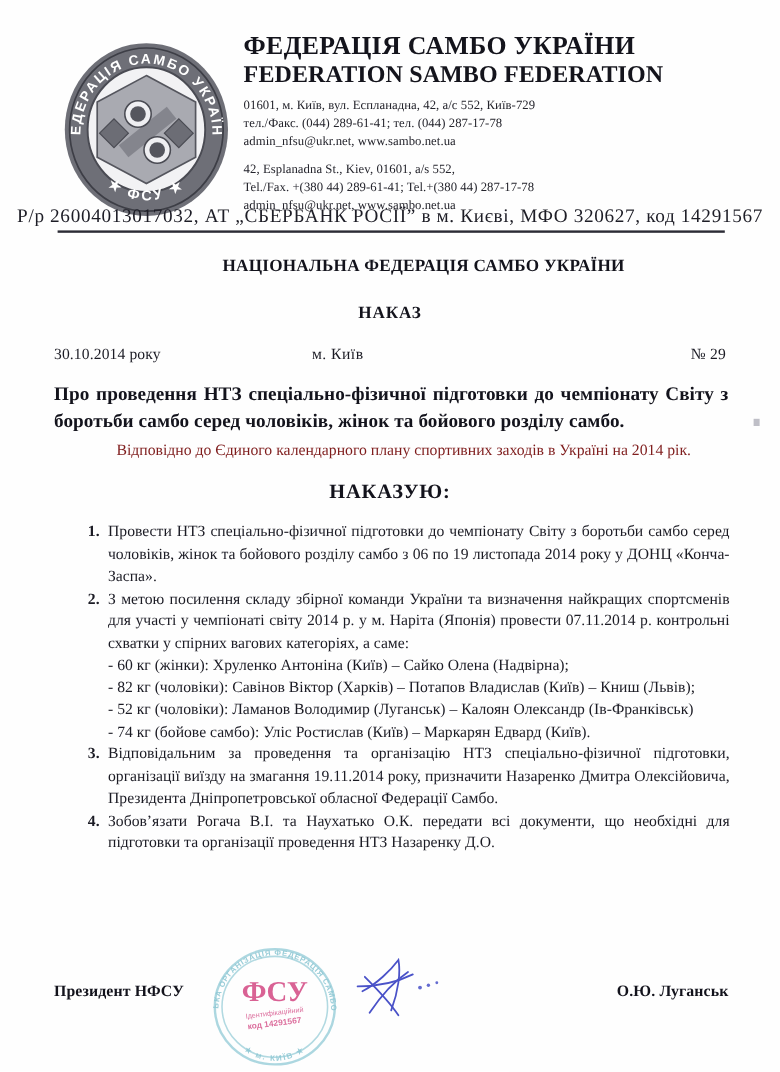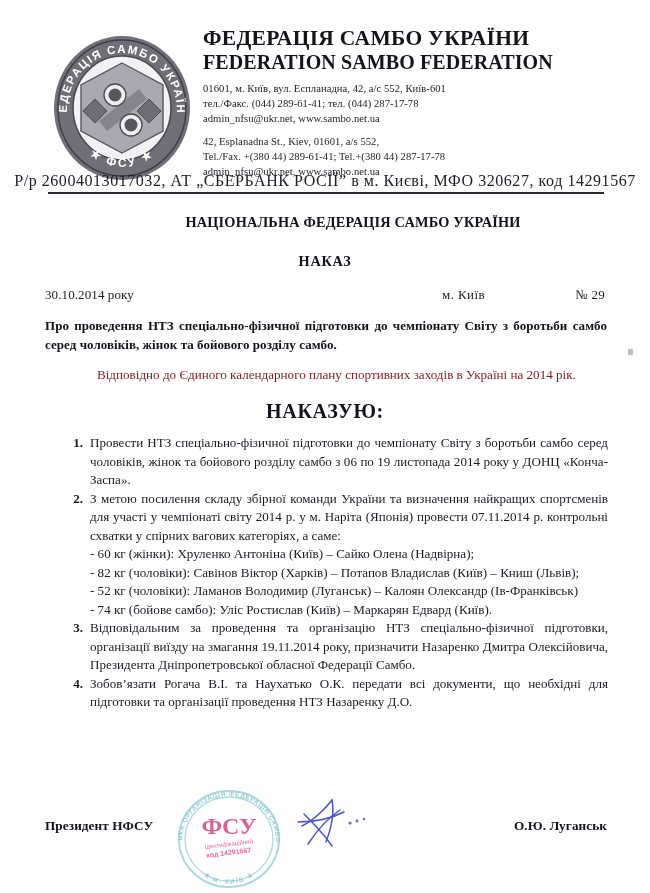--- a/index.html
+++ b/index.html
@@ -125,29 +125,29 @@
   .meta-row {
     position: absolute;
     left: 45px; top: 287px;
     width: 560px;
     display: flex;
     align-items: baseline;
     font-size: 13px;
     color: #1b1b24;
   }
   .meta-date { width: 215px; text-align: left; letter-spacing: 0.1px; }
-  .meta-city { flex: 1; text-align: right; letter-spacing: 0.4px; }
+  .meta-city { flex: 1; text-align: left; letter-spacing: 0.4px; }
   .meta-num  { width: 120px; text-align: right; letter-spacing: 0.2px; }
 
   .subject {
     position: absolute;
     left: 45px; top: 317px;
     width: 562px;
     font-weight: bold;
-    font-size: 13px;
+    font-size: 16px;
     line-height: 1.45;
     text-align: justify;
     text-align-last: left;
     letter-spacing: 0.05px;
     color: #13131c;
   }
 
   .preamble {
     position: absolute;
     left: 45px; top: 365px;
@@ -159,21 +159,21 @@
     text-align-last: left;
     color: #7f1d1d;
   }
 
   .order-word {
     position: absolute;
     left: 0; top: 400px;
     width: 650px;
     text-align: center;
     font-weight: bold;
-    font-size: 20px;
+    font-size: 17px;
     letter-spacing: 0.7px;
     color: #13131c;
   }
 
   .clauses {
     position: absolute;
     left: 63px; top: 434px;
     width: 545px;
     font-size: 13.05px;
     line-height: 1.42;
@@ -282,21 +282,21 @@
           <textPath href="#ringBot" startOffset="50%" text-anchor="middle">★ ФСУ ★</textPath>
         </text>
       </svg>
     </div>
 
     <div class="org-block">
       <div class="org-title-ua">ФЕДЕРАЦІЯ САМБО УКРАЇНИ</div>
       <div class="org-title-en">FEDERATION SAMBO FEDERATION</div>
 
       <div class="contact-group">
-        <div class="contact-line">01601, м. Київ, вул. Еспланадна, 42, а/с 552, Київ-601</div>
+        <div class="contact-line">01601, м. Київ, вул. Еспланадна, 42, а/с 552, Київ-729</div>
         <div class="contact-line">тел./Факс. (044) 289-61-41; тел. (044) 287-17-78</div>
         <div class="contact-line">admin_nfsu@ukr.net, www.sambo.net.ua</div>
       </div>
 
       <div class="contact-group second">
         <div class="contact-line">42, Esplanadna St., Kiev, 01601, a/s 552,</div>
         <div class="contact-line">Tel./Fax. +(380 44) 289-61-41; Tel.+(380 44) 287-17-78</div>
         <div class="contact-line">admin_nfsu@ukr.net, www.sambo.net.ua</div>
       </div>
     </div>

